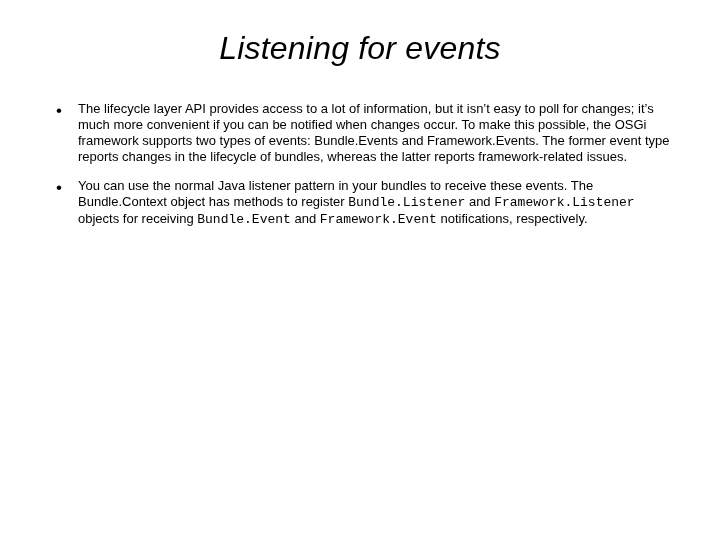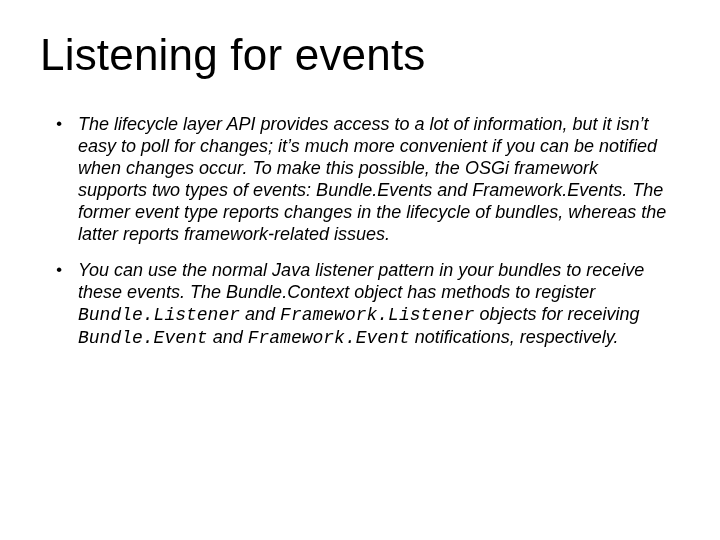--- a/index.html
+++ b/index.html
@@ -11,38 +11,38 @@
     font-family: Arial, Helvetica, sans-serif;
     color: #000;
   }
   .slide {
     box-sizing: border-box;
     width: 720px;
     height: 540px;
     padding: 20px 40px 40px 40px;
   }
   .title {
-    text-align: left;
-    font-size: 44px;
+    text-align: center;
+    font-size: 32px;
     font-weight: 400;
     margin: 10px 0 34px 0;
     letter-spacing: 0.2px;
+    font-style: italic;
   }
   ul.bullets {
     list-style: none;
     margin: 0;
     padding: 0 10px 0 10px;
   }
   ul.bullets > li {
     position: relative;
     padding-left: 28px;
-    font-size: 18px;
+    font-size: 13px;
     line-height: 1.22;
     margin-bottom: 14px;
-    font-style: italic;
   }
   ul.bullets > li::before {
     content: "•";
     position: absolute;
     left: 6px;
     top: 0;
     font-size: 17px;
     line-height: 1.22;
   }
   .mono {

